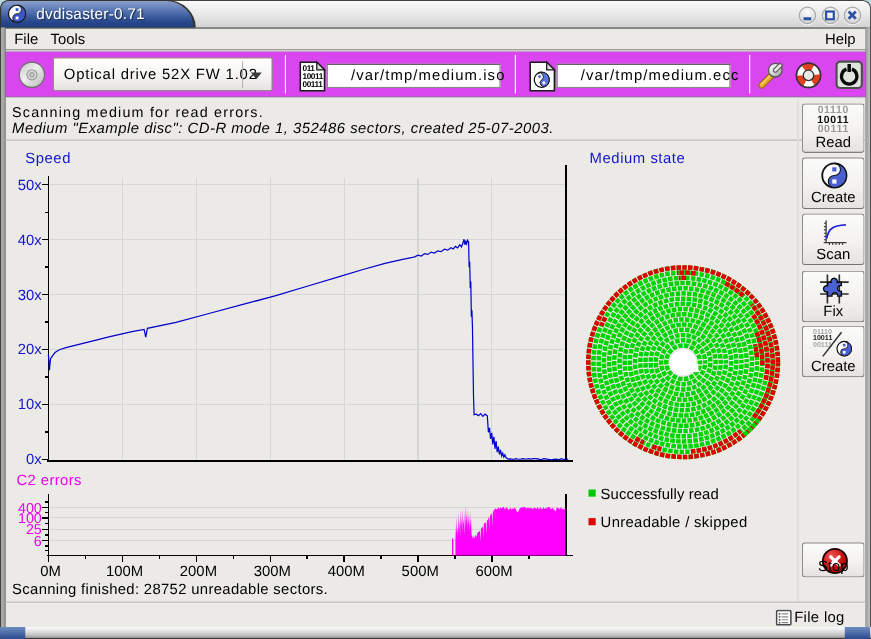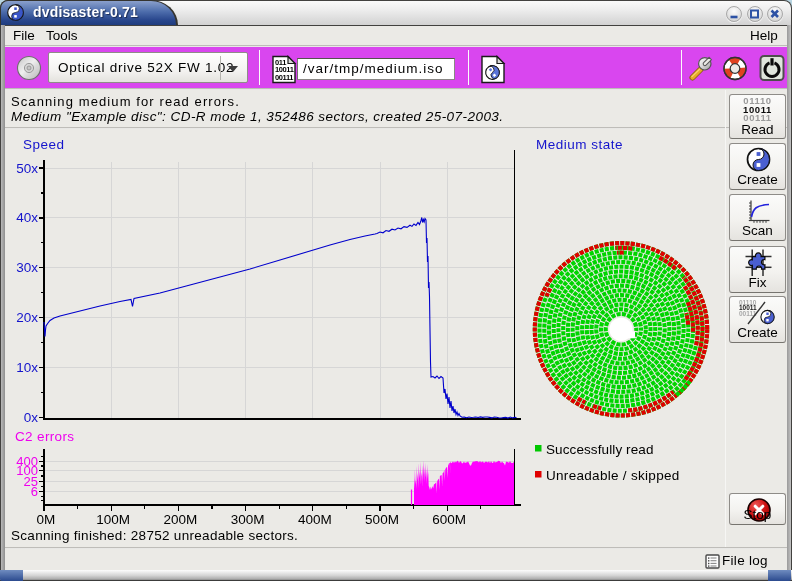--- a/index.html
+++ b/index.html
@@ -1,32 +1,32 @@
 <!DOCTYPE html>
 <html><head><meta charset="utf-8"><style>
 *{margin:0;padding:0;box-sizing:border-box}
 html,body{width:792px;height:581px;overflow:hidden;background:#b8d5e2}
 body{font-family:"Liberation Sans",sans-serif;position:relative}
 #win{position:absolute;left:0;top:0;width:792px;height:581px;border-radius:8px 8px 0 0;background:#42413f}
 #tbar{position:absolute;left:1px;top:1px;width:790px;height:24px;border-radius:7px 7px 0 0;background:linear-gradient(#fafafa,#ececec 40%,#d2d2d2)}
 #btab-o{position:absolute;left:0;top:0;width:178px;height:25px;border-radius:8px 0 0 0;border-top-right-radius:27px 25px;background:#35342f}
 #btab{position:absolute;left:1px;top:1px;width:175px;height:24px;border-radius:7px 0 0 0;border-top-right-radius:25px 24px;background:linear-gradient(#8aa0cc,#4c6cab 45%,#28468c 80%,#1f3c7e)}
-#ttext{position:absolute;left:33px;top:4px;font-size:14px;font-weight:bold;color:#fff;text-shadow:1px 1px 1px #1a2c55;letter-spacing:.2px}
+#ttext{position:absolute;left:33px;top:4px;font-size:14px;font-weight:normal;color:#fff;text-shadow:1px 1px 1px #1a2c55;letter-spacing:.2px}
 .wbtn{position:absolute;top:5.5px;width:16px;height:16px;border-radius:50%;background:radial-gradient(circle at 50% 30%,#fdfdfd,#e3e3e3 55%,#c9c9c9);border:1px solid #a8a8a8;box-shadow:0 1px 1px rgba(255,255,255,.8)}
 #menubar{position:absolute;left:5px;top:26px;width:782px;height:19px;background:#ebeae6;font-size:13.5px;color:#000}
 #menubar span{position:absolute;top:2px}
 #sep1{position:absolute;left:5px;top:45px;width:782px;height:2px;background:linear-gradient(#a9a7a2,#fdfdfc)}
 #toolbar{position:absolute;left:5px;top:47px;width:782px;height:41px;background:#d946ef}
 #sep2{position:absolute;left:5px;top:88px;width:782px;height:2px;background:linear-gradient(#a9a7a2,#fdfdfc)}
 #combo{position:absolute;left:43px;top:5px;width:200px;height:31px;background:linear-gradient(#ffffff,#f4f3f1 60%,#e4e2de);border:1px solid #8e8c88;border-radius:2px}
 #combo .t{position:absolute;left:9px;top:7px;font-size:13.5px;color:#000;letter-spacing:0.75px}
 #combo .sep{position:absolute;right:26px;top:3px;width:1px;height:24px;background:#b5b3ae}
 #combo .ar{position:absolute;right:9px;top:13px;width:0;height:0;border-left:5px solid transparent;border-right:5px solid transparent;border-top:6px solid #3c3c3c}
 .tsep{position:absolute;top:3px;width:1px;height:35px;background:#a5a39e;border-right:1px solid #fbfbfa}
-.entry{position:absolute;top:11px;width:158px;height:22px;background:#fff;border:1px solid #8a8885;border-top-color:#55534f;border-left-color:#767471;font-size:13.5px;color:#000;line-height:20px;padding-left:5px;white-space:nowrap;letter-spacing:1px}
+.entry{position:absolute;top:11px;width:158px;height:22px;background:#fff;border:1px solid #8a8885;border-top-color:#55534f;border-left-color:#767471;font-size:13.5px;color:#000;line-height:20px;padding-left:21px;white-space:nowrap;letter-spacing:1px}
 #stat1{position:absolute;left:11px;top:94px;font-size:13px;color:#000;letter-spacing:1.1px}
 #stat2{position:absolute;left:11px;top:109px;font-size:13.5px;font-style:italic;color:#000;letter-spacing:0.45px}
 #sep3{position:absolute;left:5px;top:127px;width:782px;height:2px;background:linear-gradient(#a9a7a2,#fdfdfc)}
 #vsep{position:absolute;left:725px;top:90px;width:1px;height:457px;background:#a5a39e;border-right:1px solid #f6f6f4}
 #sepb{position:absolute;left:5px;top:547px;width:782px;height:2px;background:linear-gradient(#a9a7a2,#fdfdfc)}
 #content{position:absolute;left:5px;top:90px;width:782px;height:485px;background:#ebeae6}
 .sbtn{position:absolute;left:729px;width:57px;background:linear-gradient(#fbfbfa,#f3f2ef 55%,#e5e3df);border:1px solid #8e8c88;border-bottom-color:#76746f;border-radius:3px;text-align:center}
 .sbtn .lab{position:absolute;bottom:2px;width:100%;font-size:13.5px;color:#000}
 #readico{position:absolute;top:2px;width:100%;text-align:center;font-size:9.5px;font-weight:bold;line-height:8.6px;letter-spacing:.6px;color:#9a9a9a}
 #readico b{color:#0a0a0a}
@@ -98,20 +98,21 @@
  <svg style="position:absolute;left:475px;top:8px" width="26" height="29" viewBox="0 0 26 29">
   <path d="M2,1.5 H17 L24,8.5 V27.5 H2 Z" fill="#fff" stroke="#1a1a1a" stroke-width="1.4"></path>
   <path d="M17,1.5 L17,8.5 H24 Z" fill="#d8d8d8" stroke="#1a1a1a" stroke-width="1.2"></path>
   <g transform="translate(12.5,17.5) rotate(-35) scale(0.62)">
   <circle cx="0" cy="0" r="11" fill="#fff" stroke="#111" stroke-width="1.8"></circle>
   <path d="M0,-11 A11,11 0 1 1 0,11 A5.5,5.5 0 0 1 0,0 A5.5,5.5 0 0 0 0,-11 Z" fill="#5a74d8" stroke="#111" stroke-width="1.2"></path>
   <rect x="-2" y="-7.5" width="4" height="4" fill="#5a74d8"></rect>
   <rect x="-2" y="3.5" width="4" height="4" fill="#fff"></rect>
   </g>
  </svg>
+ <div class="entry" style="left:501px">/var/tmp/medium.ecc</div>
  <div class="tsep" style="left:676px"></div>
  <svg style="position:absolute;left:683px;top:8px" width="28" height="27" viewBox="0 0 28 27">
   <defs>
         <linearGradient id="wrh" x1="0" y1="0" x2="1" y2="1">
    <stop offset="0" stop-color="#ffffff"></stop>
           <stop offset=".5" stop-color="#d8d8d8"></stop>
           <stop offset="1" stop-color="#9a9a9a"></stop>
         </linearGradient>
       </defs>
   <line x1="4.5" y1="22.5" x2="12.5" y2="14.5" stroke="#8a6210" stroke-width="6" stroke-linecap="round"></line>

